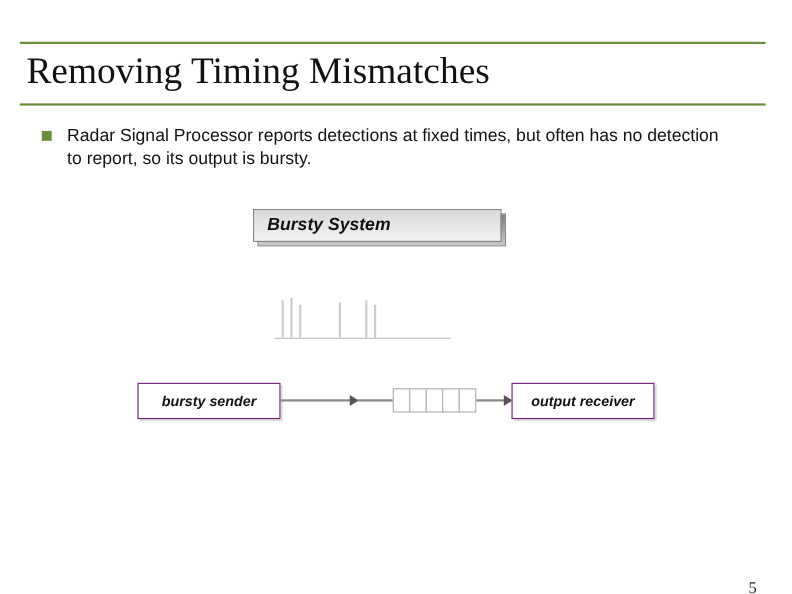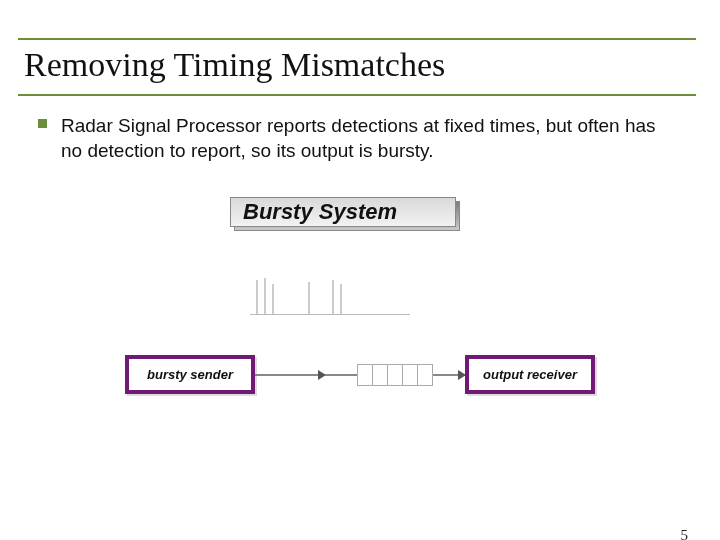--- a/index.html
+++ b/index.html
@@ -40,21 +40,21 @@
     padding-right: 30px;
   }
   .square-bullet {
     width: 9px;
     height: 9px;
     background: #6b8e3a;
     flex: 0 0 auto;
     margin-top: 5px;
   }
   .body-text {
-    font-size: 19px;
+    font-size: 16px;
     line-height: 1.3;
     color: #111;
   }
 
   .diagram {
     margin-top: 34px;
     width: 100%;
     display: flex;
     flex-direction: column;
     align-items: center;
@@ -77,21 +77,21 @@
     position: absolute;
     left: 0; top: 0;
     width: 226px; height: 30px;
     background: linear-gradient(to bottom, #d9d9d9, #f2f2f2);
     border: 1px solid #888;
     display: flex;
     align-items: center;
     padding-left: 12px;
     font-style: italic;
     font-weight: bold;
-    font-size: 22px;
+    font-size: 16px;
     color: #111;
   }
 
   .spikes {
     position: relative;
     width: 160px;
     height: 44px;
     margin-bottom: 40px;
     margin-left: -60px;
     border-bottom: 1px solid #bbb;
@@ -105,21 +105,21 @@
 
   .pipeline {
     display: flex;
     align-items: center;
     justify-content: center;
     gap: 0;
     width: 100%;
     padding: 0 40px;
   }
   .node {
-    border: 4px solid #701a75;
+    border: 1px solid #701a75;
     background: #fff;
     padding: 8px 14px;
     font-size: 13px;
     font-style: italic;
     font-weight: bold;
     color: #111;
     position: relative;
     min-width: 130px;
     text-align: center;
     box-shadow: 2px 2px 0 #ddd;

